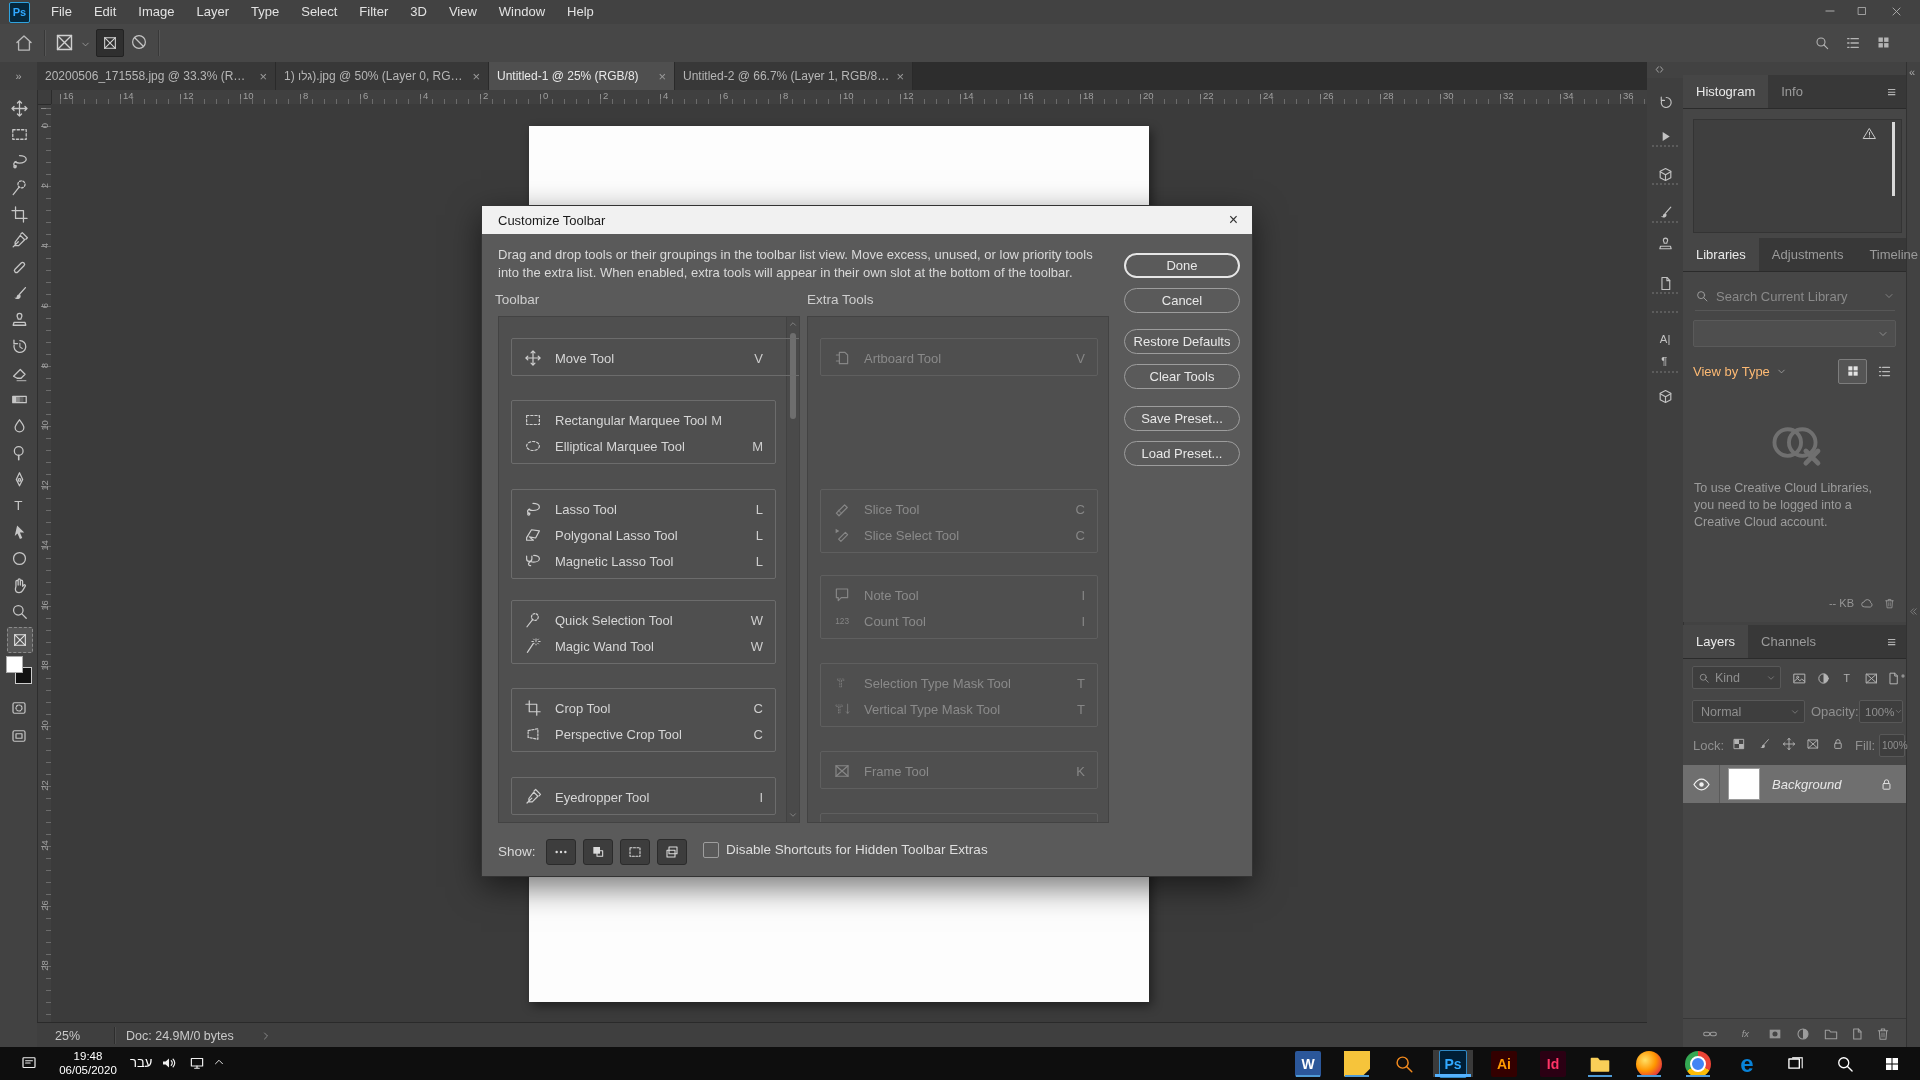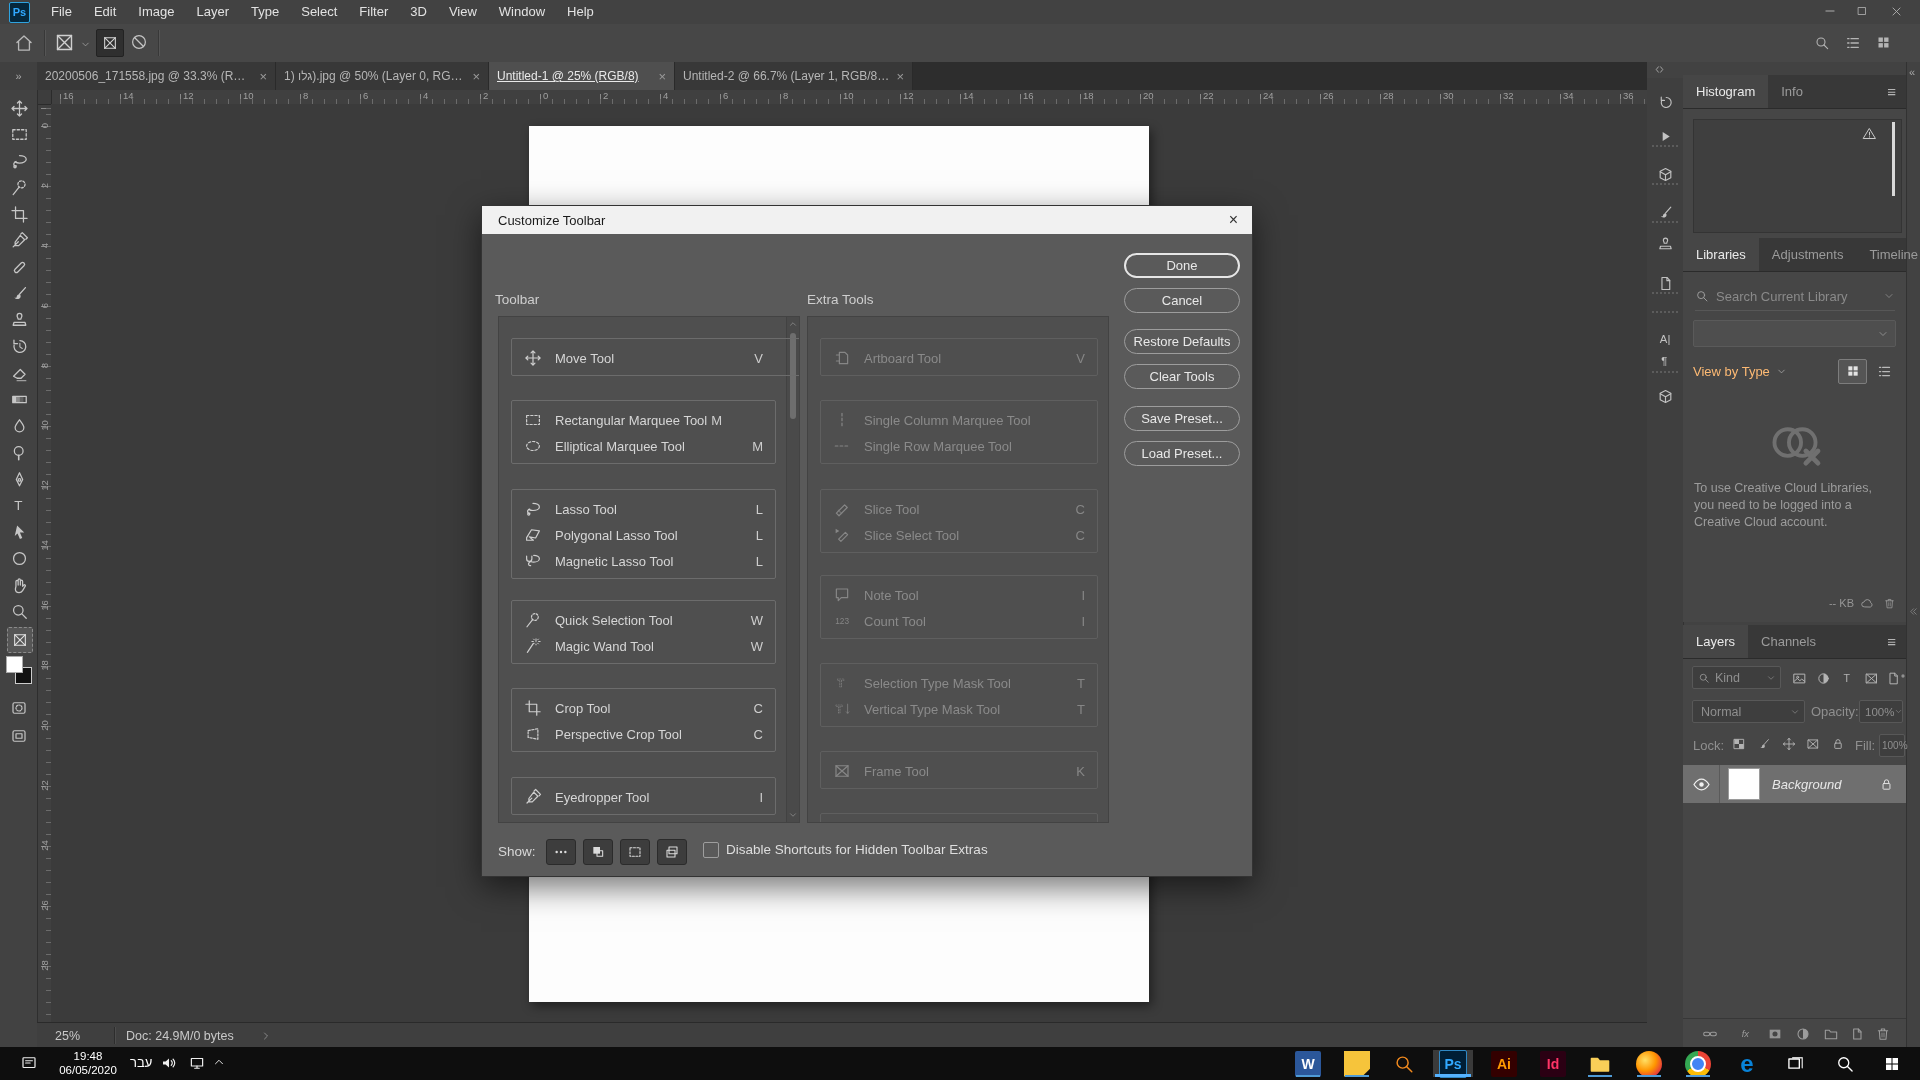--- a/index.html
+++ b/index.html
@@ -198,21 +198,21 @@
     <div id="tabs" style="display:flex;">
         <div class="doc-tab" style="width: 239px;">
           <span style="overflow: hidden; text-overflow: ellipsis;">20200506_171558.jpg @ 33.3% (RGB/8)</span>
           <span class="tab-close">×</span>
         </div>
         <div class="doc-tab" style="width: 213px;">
           <span style="overflow: hidden; text-overflow: ellipsis;">1) גלו).jpg @ 50% (Layer 0, RGB/8) *</span>
           <span class="tab-close">×</span>
         </div>
         <div class="doc-tab active" style="width: 186px;">
-          <span style="overflow: hidden; text-overflow: ellipsis; text-decoration: underline;">Untitled-1 @ 25% (RGB/8)</span>
+          <span style="overflow: hidden; text-overflow: ellipsis;">Untitled-1 @ 25% (RGB/8)</span>
           <span class="tab-close">×</span>
         </div>
         <div class="doc-tab" style="width: 238px;">
           <span style="overflow: hidden; text-overflow: ellipsis;">Untitled-2 @ 66.7% (Layer 1, RGB/8#) *</span>
           <span class="tab-close">×</span>
         </div>
       </div>
   </div>
 
   <div id="hruler" class="abs">
@@ -790,20 +790,21 @@
           </span>
         </div>
     </div>
   </div>
 
   <div id="dialog" class="abs">
     <div id="dlg-titlebar">
       <span id="dlg-title">Customize Toolbar</span>
       <span id="dlg-close">×</span>
     </div>
+    <div id="dlg-desc">Drag and drop tools or their groupings in the toolbar list view. Move excess, unused, or low priority tools into the extra list. When enabled, extra tools will appear in their own slot at the bottom of the toolbar.</div>
     <span class="dlg-sec-label" style="left:13px;">Toolbar</span>
     <span class="dlg-sec-label" style="left:325px;">Extra Tools</span>
     <div class="tool-list" style="left:16px;" id="toolbar-list">
       <div class="vscroll">
         <span class="ic" style="position:absolute;left:0;top:2px;width:12px;color:#9a9a9a;">
             <span class="ic">
               <svg viewBox="0 0 24 24" width="10" height="10" fill="none" stroke="currentColor" stroke-width="1.6" stroke-linecap="round" stroke-linejoin="round">
                 <path d="M6 15l6-6 6 6"></path>
               </svg>
             </span>
@@ -940,40 +941,20 @@
         <div class="tool-group dim" style="top: 21px; width: 278px; height: 38px;">
           <div class="tool-row" style="top: 6px; width: 276px;">
             <span class="t-ic ic">
               <svg viewBox="0 0 24 24" width="18" height="18" fill="none" stroke="currentColor" stroke-width="1.6" stroke-linecap="round" stroke-linejoin="round">
                 <path d="M8.5 4.5H16l3.5 3.5v11.5H8.5z"></path>
                 <path d="M8.5 8H4.5M8.5 16H4.5"></path>
               </svg>
             </span>
             <span class="t-label">Artboard Tool</span>
             <span class="t-key">V</span>
-          </div>
-        </div>
-        <div class="tool-group dim" style="top: 83px; width: 278px; height: 64px;">
-          <div class="tool-row" style="top: 6px; width: 276px;">
-            <span class="t-ic ic">
-              <svg viewBox="0 0 24 24" width="18" height="18" fill="none" stroke="currentColor" stroke-width="1.6" stroke-linecap="round" stroke-linejoin="round">
-                <path d="M12 3v18" stroke-dasharray="3.5 3"></path>
-              </svg>
-            </span>
-            <span class="t-label">Single Column Marquee Tool</span>
-            <span class="t-key"></span>
-          </div>
-          <div class="tool-row" style="top: 32px; width: 276px;">
-            <span class="t-ic ic">
-              <svg viewBox="0 0 24 24" width="18" height="18" fill="none" stroke="currentColor" stroke-width="1.6" stroke-linecap="round" stroke-linejoin="round">
-                <path d="M3 12h18" stroke-dasharray="3.5 3"></path>
-              </svg>
-            </span>
-            <span class="t-label">Single Row Marquee Tool</span>
-            <span class="t-key"></span>
           </div>
         </div>
         <div class="tool-group dim" style="top: 172px; width: 278px; height: 64px;">
           <div class="tool-row" style="top: 6px; width: 276px;">
             <span class="t-ic ic">
               <svg viewBox="0 0 24 24" width="18" height="18" fill="none" stroke="currentColor" stroke-width="1.6" stroke-linecap="round" stroke-linejoin="round">
                 <path d="M4.5 17.5l11-11 3.5 3.5-11 11z"></path>
                 <path d="M7 13.5l4.5 4.5" opacity=".6"></path>
               </svg>
             </span>

